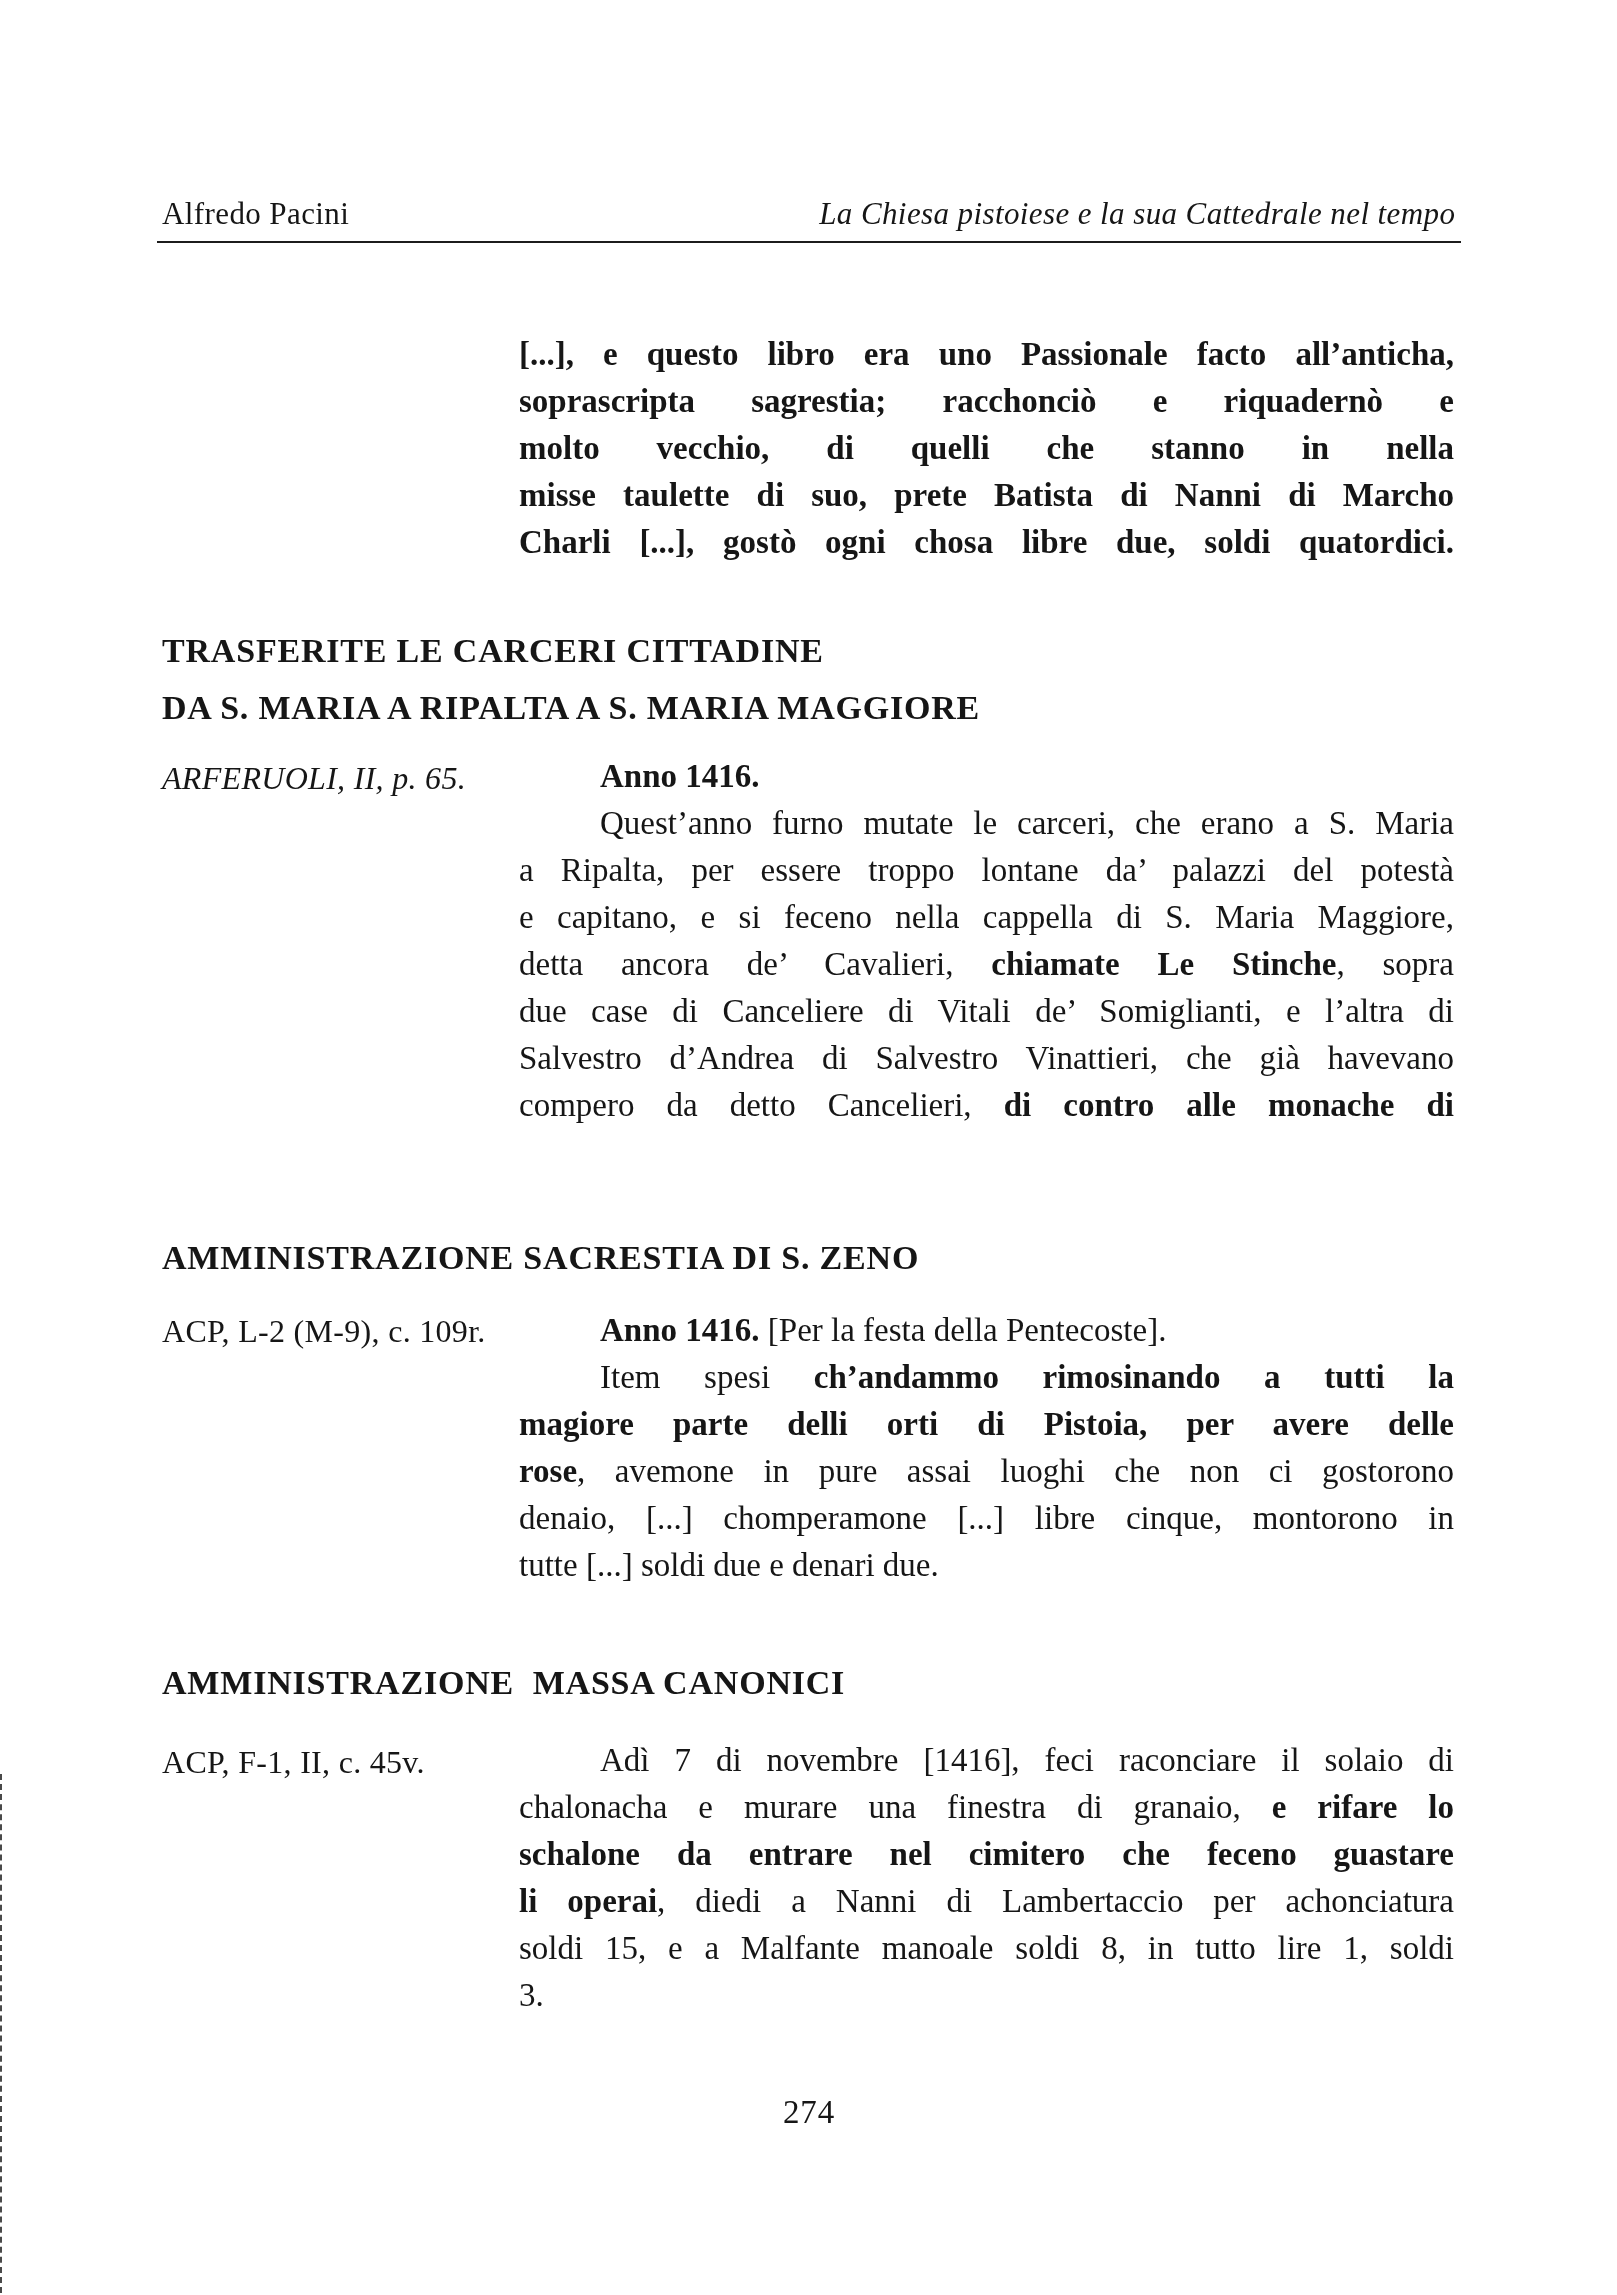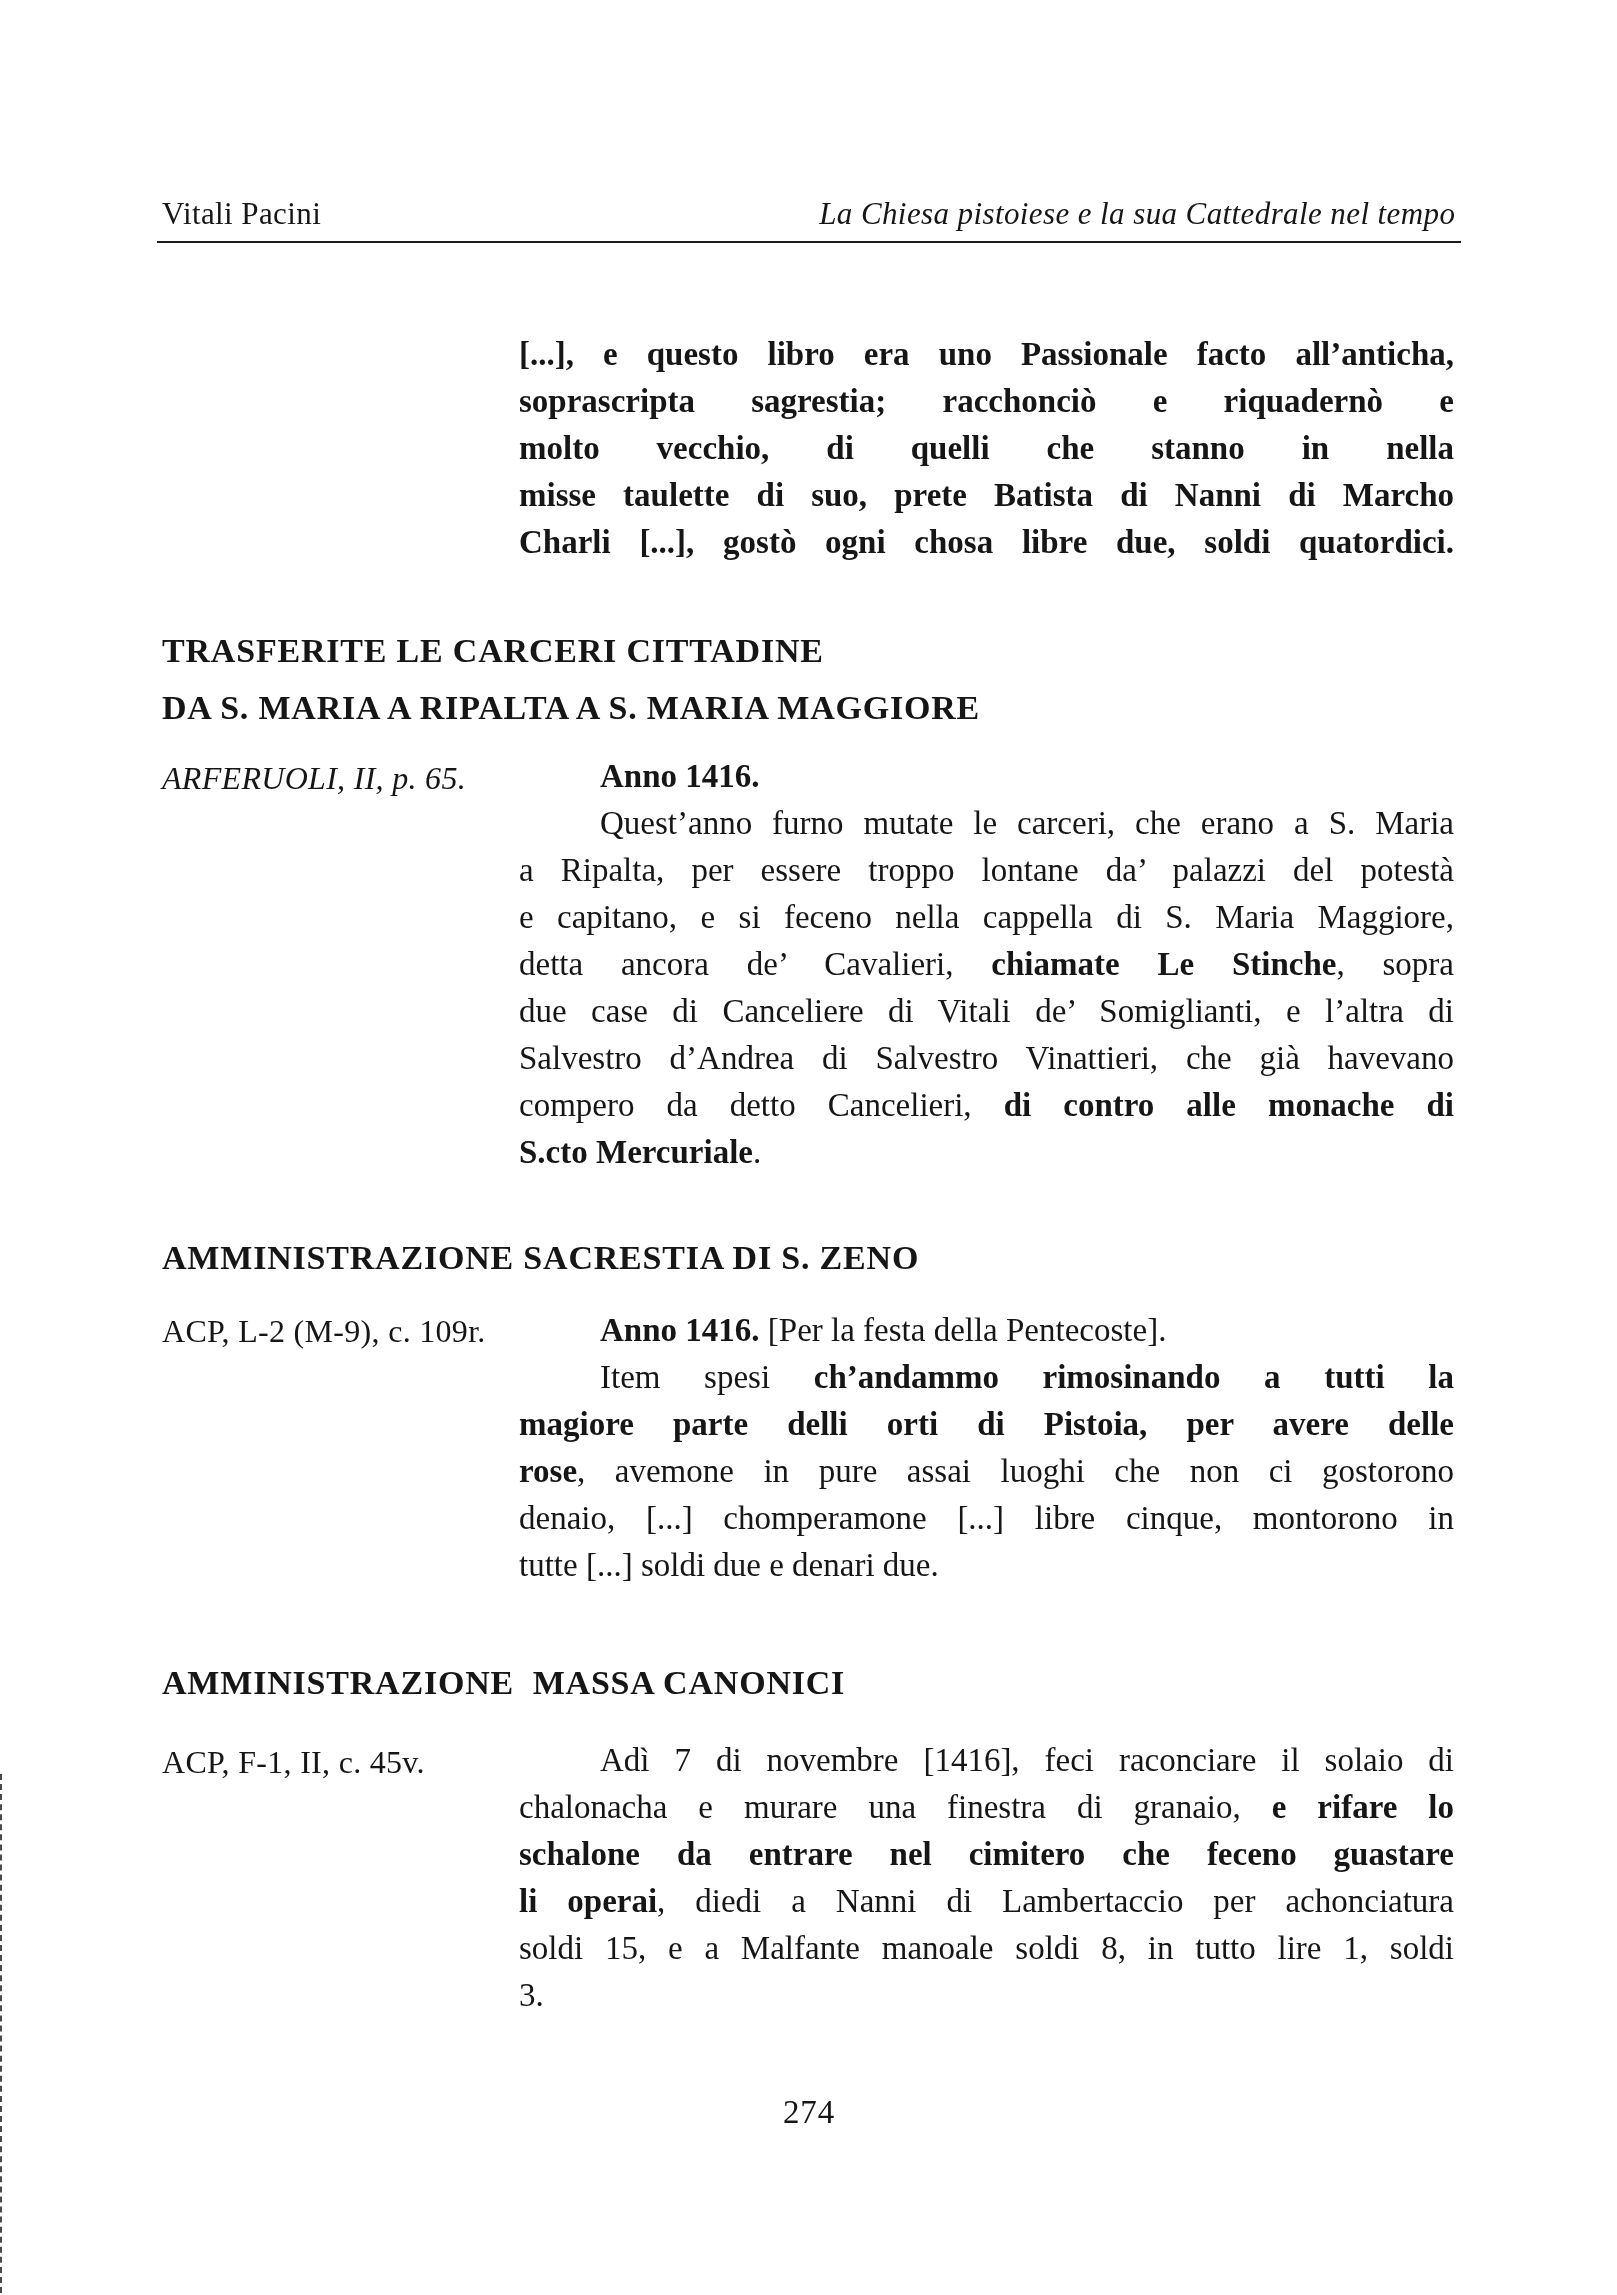--- a/index.html
+++ b/index.html
@@ -40,21 +40,21 @@
   .page-number{position:absolute;left:0;top:2094px;width:100%;text-align:center;font-size:33px;letter-spacing:0.8px;}
   
   .scan-artifact{position:absolute;left:0;top:1774px;height:519px;width:0;border-left:2.4px dashed #2a2a2a;opacity:.85;}
 </style>
 </head>
 <body>
 
 <div class="page">
 
   <div class="running-header">
-    <span class="author">Vitali Pacini</span>
+    <span class="author">Alfredo Pacini</span>
     <span class="book-title">La Chiesa pistoiese e la sua Cattedrale nel tempo</span>
   </div>
   <div class="header-rule"></div>
 
   <div class="textblock quote-block">
       <div class="line"><span class="b">[...], e questo libro era uno Passionale facto all’anticha,</span></div>
       <div class="line"><span class="b">soprascripta sagrestia; racchonciò e riquadernò e</span></div>
       <div class="line"><span class="b">molto vecchio, di quelli che stanno in nella</span></div>
       <div class="line"><span class="b">misse taulette di suo, prete Batista di Nanni di Marcho</span></div>
       <div class="line"><span class="b">Charli [...], gostò ogni chosa libre due, soldi quatordici.</span></div>
@@ -67,21 +67,20 @@
   <div class="source-note source-1">ARFERUOLI, II, p. 65.</div>
   <div class="textblock para-1">
       <div class="line indent short"><span class="b">Anno 1416.</span></div>
       <div class="line indent"><span>Quest’anno furno mutate le carceri, che erano a S. Maria</span></div>
       <div class="line"><span>a Ripalta, per essere troppo lontane da’ palazzi del potestà</span></div>
       <div class="line"><span>e capitano, e si feceno nella cappella di S. Maria Maggiore,</span></div>
       <div class="line"><span>detta ancora de’ Cavalieri, </span><span class="b">chiamate Le Stinche</span><span>, sopra</span></div>
       <div class="line"><span>due case di Canceliere di Vitali de’ Somiglianti, e l’altra di</span></div>
       <div class="line"><span>Salvestro d’Andrea di Salvestro Vinattieri, che già havevano</span></div>
       <div class="line"><span>compero da detto Cancelieri, </span><span class="b">di contro alle monache di</span></div>
-      <div class="line short"><span class="b">S.cto Mercuriale</span><span>.</span></div>
     </div>
 
   <div class="section-heading heading-2">
     <div>AMMINISTRAZIONE SACRESTIA DI S. ZENO</div>
   </div>
   <div class="source-note source-2">ACP, L-2 (M-9), c. 109r.</div>
   <div class="textblock para-2">
       <div class="line indent short"><span class="b">Anno 1416.</span><span> [Per la festa della Pentecoste].</span></div>
       <div class="line indent"><span>Item spesi </span><span class="b">ch’andammo rimosinando a tutti la</span></div>
       <div class="line"><span class="b">magiore parte delli orti di Pistoia, per avere delle</span></div>

